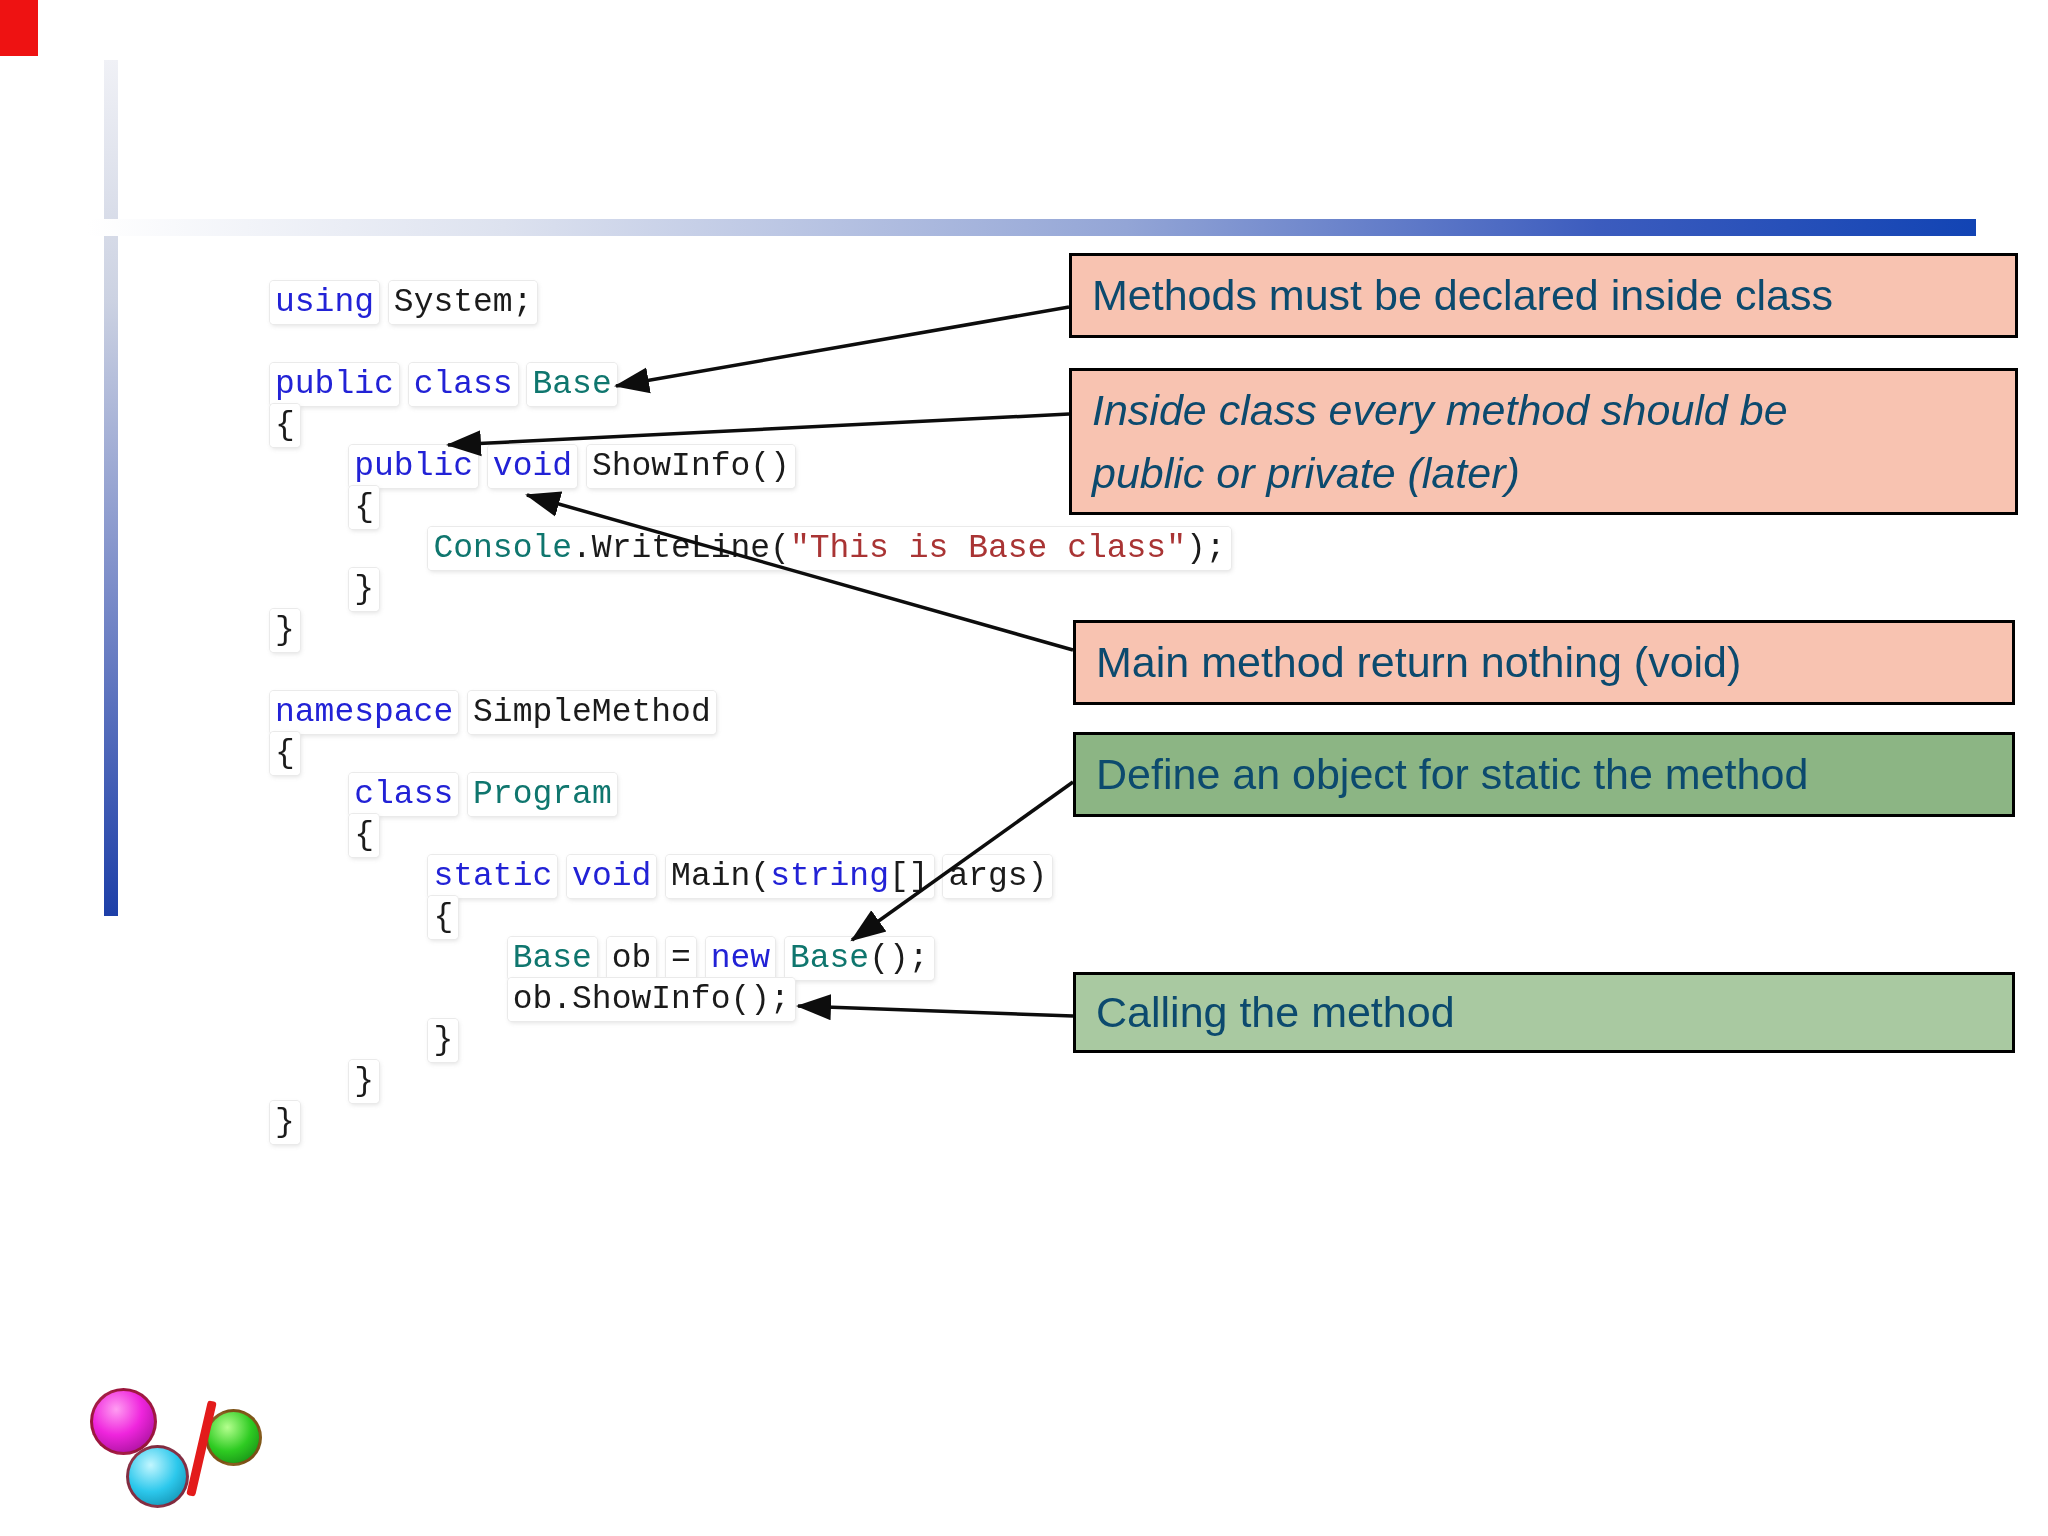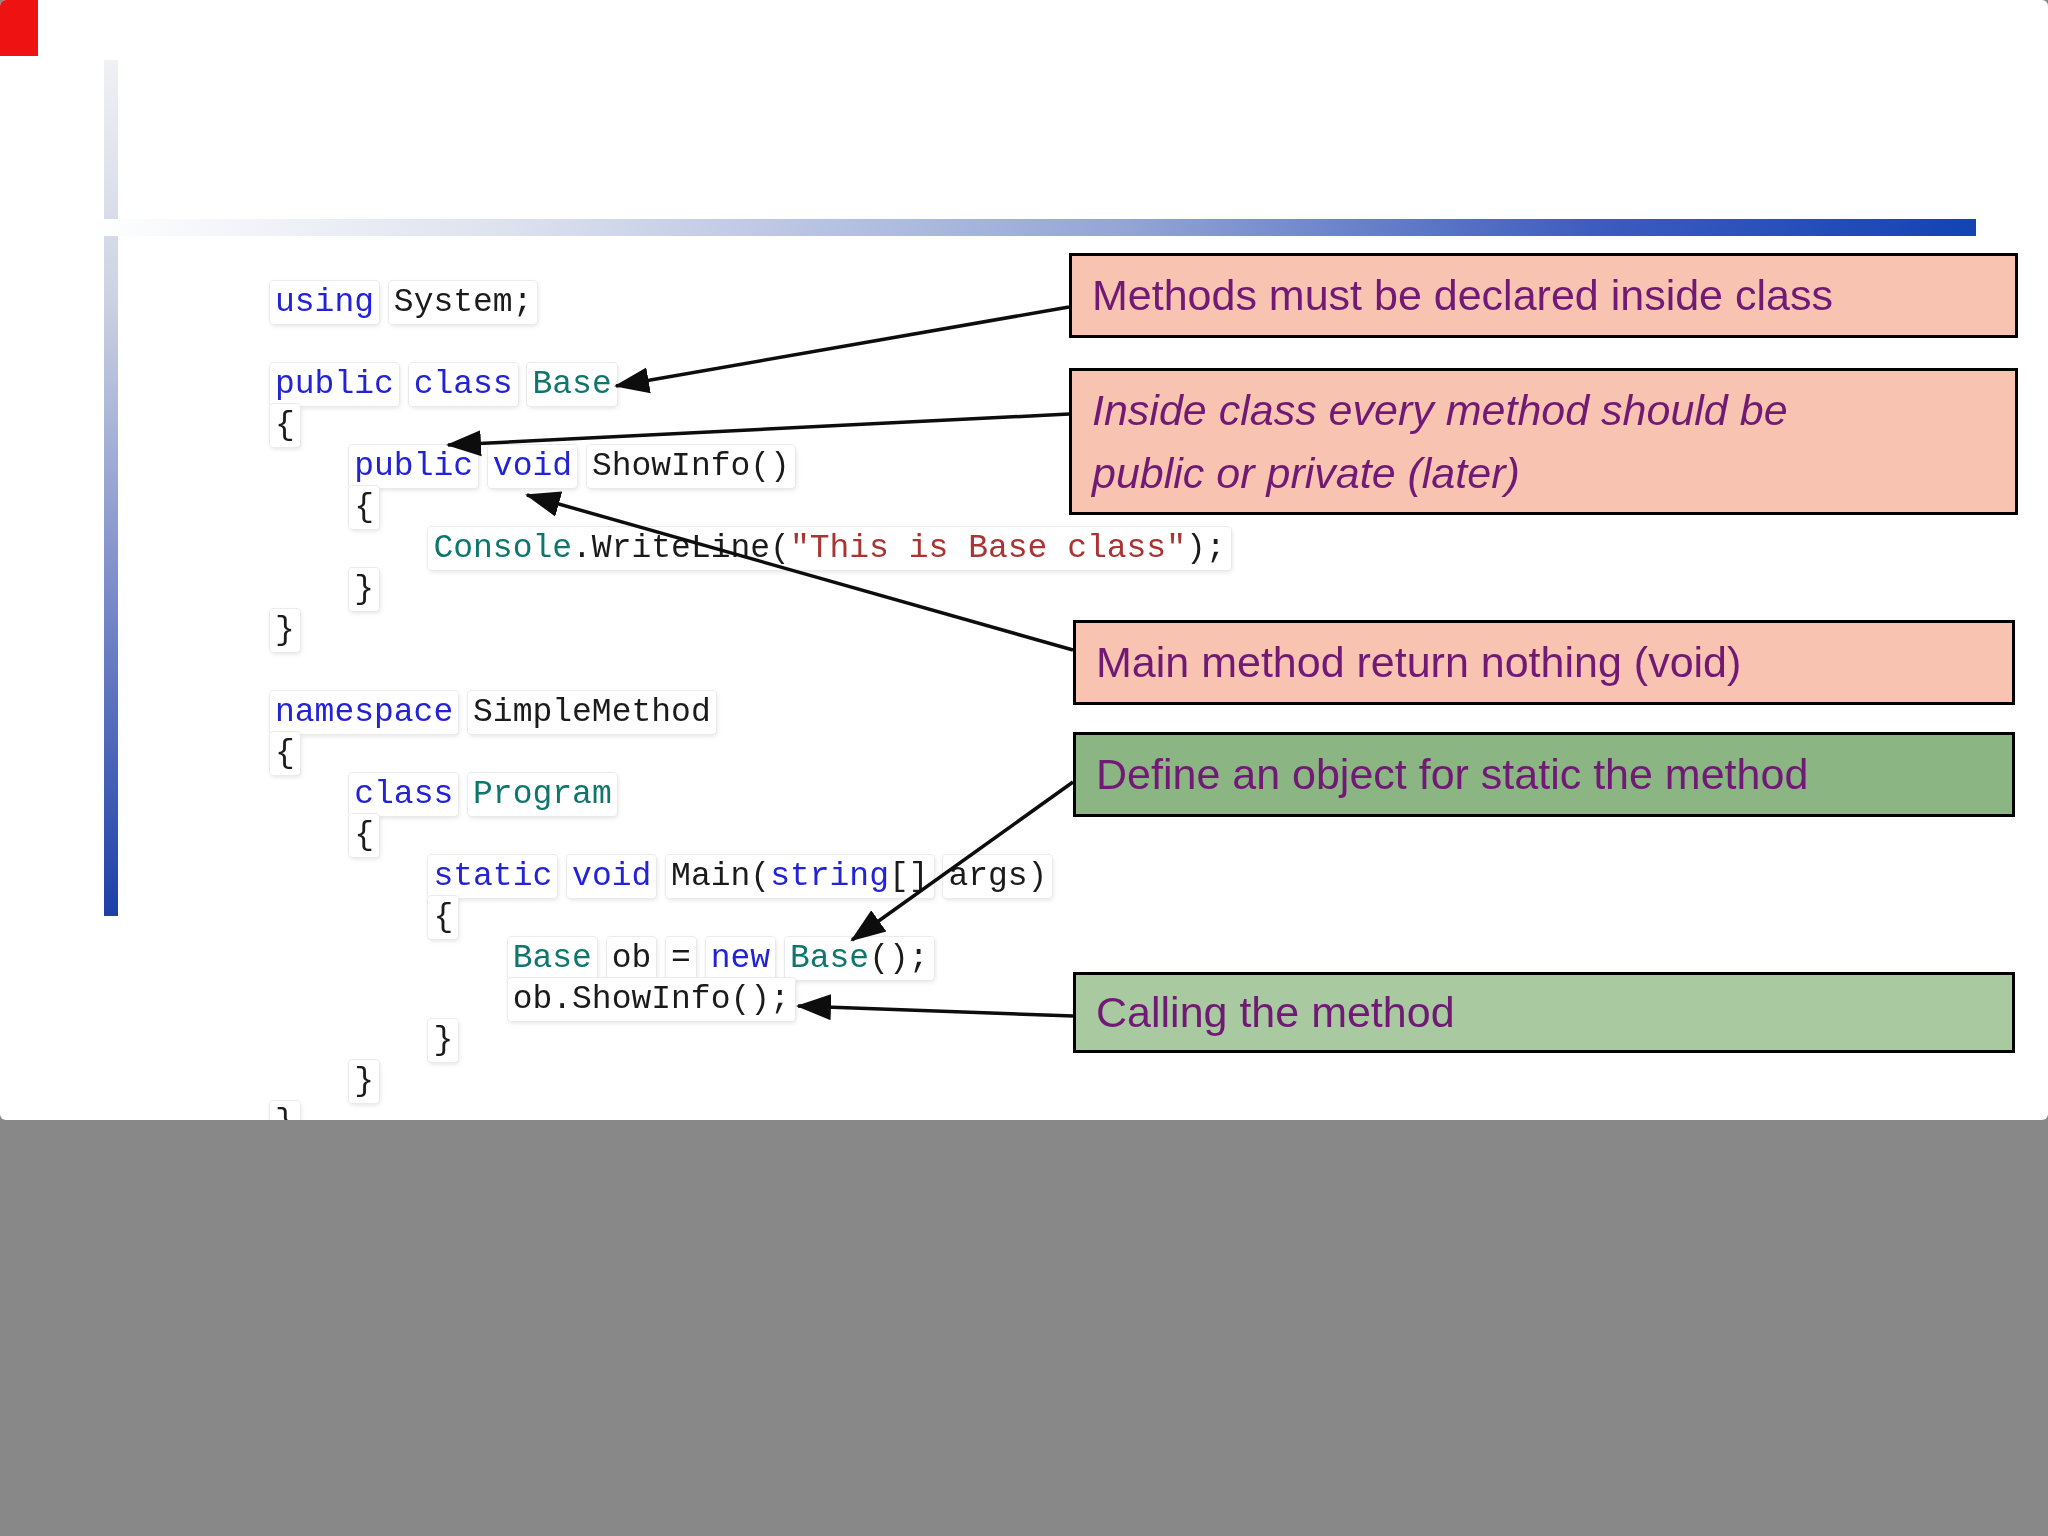--- a/index.html
+++ b/index.html
@@ -1,20 +1,19 @@
 <!DOCTYPE html>
 <html><head>
 <meta charset="utf-8">
 <style>
   html,body{margin:0;padding:0;background:#888;}
   #slide{
-    position:relative; width:2048px; height:1120px;
+    position:relative; width:2048px; height:1536px;
     background:#ffffff; overflow:hidden;
     font-family:"Liberation Sans", sans-serif;
-    border-radius:6px;
   }
   
   #corner-bar{position:absolute; left:0; top:0; width:38px; height:56px; background:#ee1212;}
   #vert-bar{position:absolute; left:104px; top:60px; width:14px; height:856px;
     background:linear-gradient(to bottom,#f0f1f6 0%,#ccd2e2 28%,#7b8cc9 62%,#1d3fa8 100%);}
   #horiz-bar{position:absolute; left:88px; top:219px; width:1888px; height:17px;
     background:linear-gradient(to right,#ffffff 0%,#dde2ef 22%,#93a5d6 55%,#3c5cbe 80%,#1244b4 100%);}
   
   #code{
     position:absolute; left:275px; top:282px;
@@ -25,21 +24,21 @@
   .tok{
     background:#ffffff; border-radius:4px;
     box-shadow:0 0 0 1px #eaeaea, 1px 2px 4px rgba(150,150,150,.28);
     padding:3px 5px; margin:0 -5px;
   }
   .kw{color:#2222d6;} .ty{color:#0f766e;} .st{color:#a93434;} .pl{color:#1b1b1b;}
   
   .callout{
     position:absolute; border:3px solid #000; box-sizing:border-box;
     display:flex; align-items:center; padding:22px 20px;
-    font-size:43px; line-height:63px; color:#701a75; white-space:pre-line;
+    font-size:43px; line-height:63px; color:#0c4a6e; white-space:pre-line;
   }
   
   #arrows{position:absolute; left:0; top:0; pointer-events:none;}
   
   .sphere{position:absolute; border-radius:50%; box-sizing:border-box;}
   #sphere-magenta{left:90px; top:1388px; width:67px; height:67px; z-index:1;
     background:radial-gradient(circle at 38% 30%, #ff9df2 0%, #ef25dd 45%, #a societal10b86 100%);
     background:radial-gradient(circle at 38% 30%, #ff9df2 0%, #ef25dd 45%, #8f0b86 100%);
     border:3px solid rgba(148,22,40,.85);}
   #sphere-green{left:205px; top:1409px; width:57px; height:57px; z-index:1;

